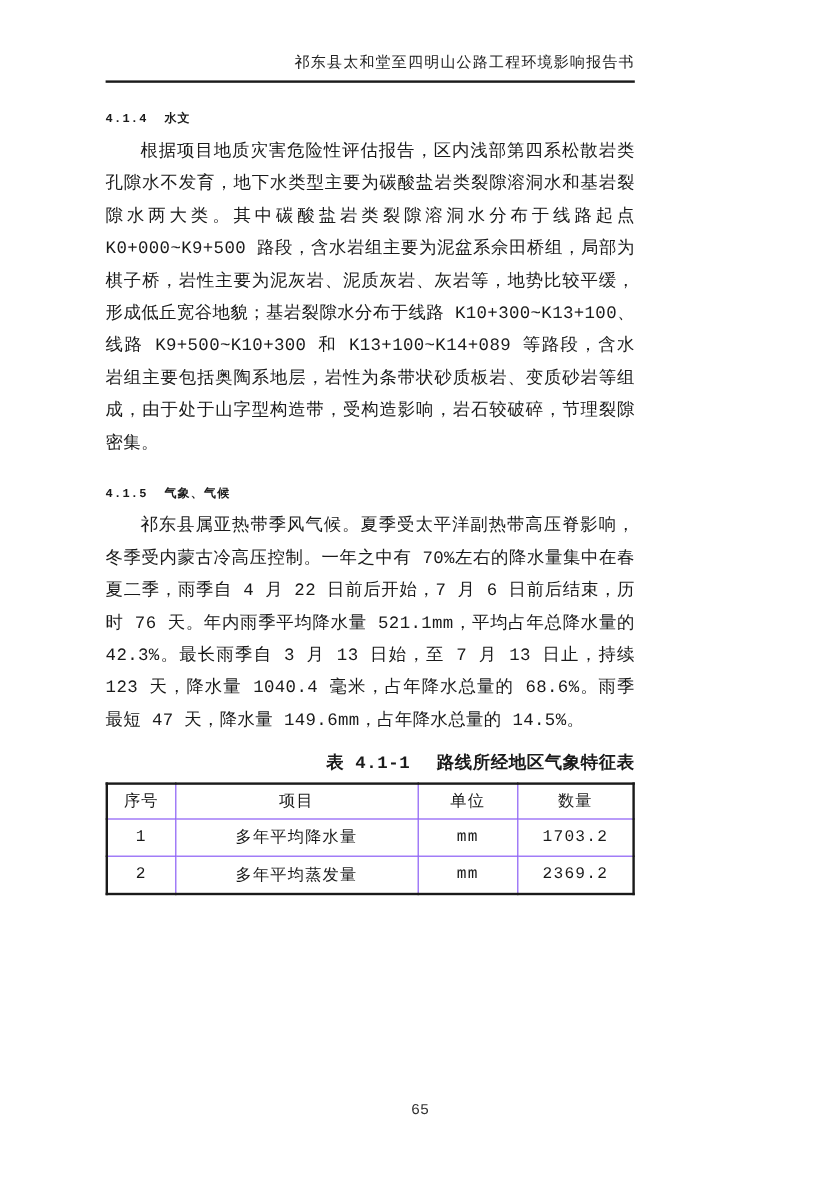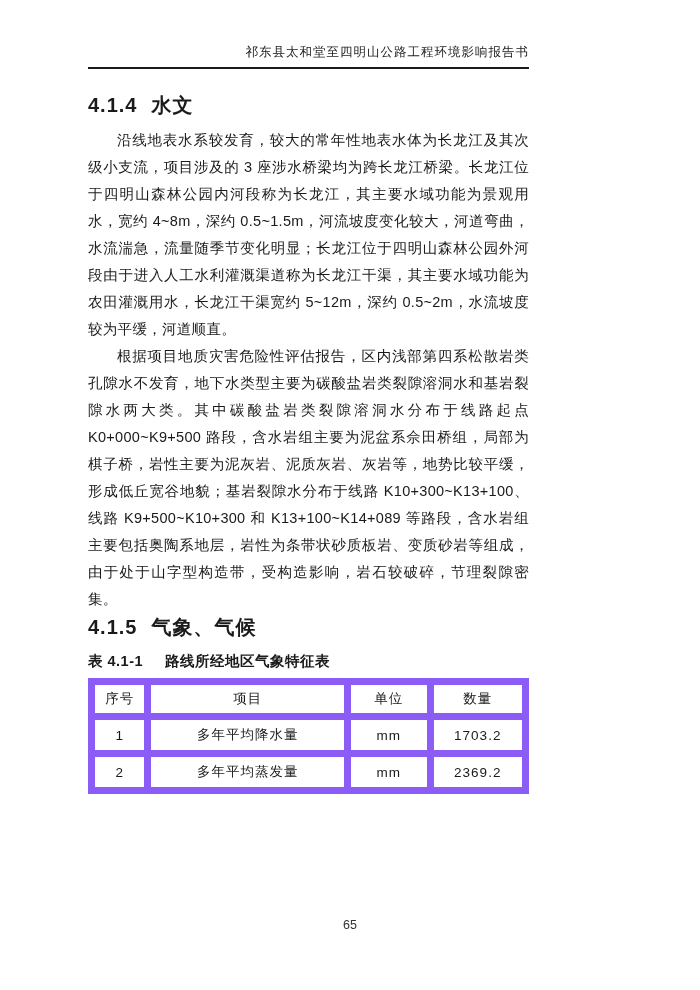--- a/index.html
+++ b/index.html
@@ -1,21 +1,21 @@
 <!DOCTYPE html>
 <html lang="zh"><head>
 <meta charset="utf-8">
 <style>
   html,body{margin:0;padding:0;background:#ffffff;}
   .page{
     position:relative;
     width:604px;height:990px;
     background:#ffffff;
     box-sizing:border-box;
-    font-family:Liberation Sans, sans-serif;
+    font-family:Liberation Mono, monospace;
     color:#1a1a1a;
     overflow:hidden;
     border-radius:30px;
   }
   .content{
     position:absolute;
     left:88px;right:75px;top:0;
   }
   .page-header{
     padding-top:44px;
@@ -26,53 +26,53 @@
     letter-spacing:1px;
     color:#222;
   }
   .header-rule{
     margin-top:6px;
     border:none;
     border-top:2px solid #1a1a1a;
     height:0;
   }
   .section-heading{
-    font-size:20px;
+    font-size:10px;
     font-weight:bold;
     margin:23px 0 8px 0;
     letter-spacing:1px;
   }
   .section-heading .num{margin-right:14px;}
   .para{
     font-size:14.5px;
     line-height:27px;
     text-align:justify;
     text-indent:2em;
     margin:0;
     letter-spacing:0.3px;
   }
   sup.sq{font-size:9px;vertical-align:super;line-height:0;}
-  .heading-climate{margin-top:1px;}
+  .heading-climate{margin-top:20px;}
   .table-caption{
-    text-align:left;
+    text-align:right;
     font-weight:bold;
     font-size:14.5px;
     margin-top:11px;
     margin-bottom:7px;
     letter-spacing:0.5px;
   }
   .table-caption .cap-label{margin-right:22px;}
   table.weather{
     width:100%;
     border-collapse:collapse;
     border:2px solid #1a1a1a;
     font-size:13.5px;
   }
   table.weather th, table.weather td{
-    border:7px solid #8b5cf6;
+    border:1px solid #8b5cf6;
     text-align:center;
     padding:0;
     height:28px;
     font-weight:normal;
     letter-spacing:1px;
     margin-top:36px;
   }
   table.weather td{height:30px;}
   col.c1{width:13%;}
   col.c2{width:46%;}
@@ -96,28 +96,28 @@
     <div class="page-header">
       <div class="running-title">祁东县太和堂至四明山公路工程环境影响报告书</div>
       <hr class="header-rule">
     </div>
 
     <div class="section-heading">
       <span class="num">4.1.4</span><span>水文</span>
     </div>
 
 
-    <p class="para">沿线地表水系较发育，较大的常年性地表水体为长龙江及其次级小支流，项目涉及的 3 座涉水桥梁均为跨长龙江桥梁。长龙江位于四明山森林公园内河段称为长龙江，其主要水域功能为景观用水，宽约 4~8m，深约 0.5~1.5m，河流坡度变化较大，河道弯曲，水流湍急，流量随季节变化明显；长龙江位于四明山森林公园外河段由于进入人工水利灌溉渠道称为长龙江干渠，其主要水域功能为农田灌溉用水，长龙江干渠宽约 5~12m，深约 0.5~2m，水流坡度较为平缓，河道顺直。</p>
 
     <p class="para">根据项目地质灾害危险性评估报告，区内浅部第四系松散岩类孔隙水不发育，地下水类型主要为碳酸盐岩类裂隙溶洞水和基岩裂隙水两大类。其中碳酸盐岩类裂隙溶洞水分布于线路起点 K0+000~K9+500 路段，含水岩组主要为泥盆系佘田桥组，局部为棋子桥，岩性主要为泥灰岩、泥质灰岩、灰岩等，地势比较平缓，形成低丘宽谷地貌；基岩裂隙水分布于线路 K10+300~K13+100、线路 K9+500~K10+300 和 K13+100~K14+089 等路段，含水岩组主要包括奥陶系地层，岩性为条带状砂质板岩、变质砂岩等组成，由于处于山字型构造带，受构造影响，岩石较破碎，节理裂隙密集。</p>
 
     <div class="section-heading heading-climate">
       <span class="num">4.1.5</span><span>气象、气候</span>
     </div>
 
+    <p class="para">祁东县属亚热带季风气候。夏季受太平洋副热带高压脊影响，冬季受内蒙古冷高压控制。一年之中有 70%左右的降水量集中在春夏二季，雨季自 4 月 22 日前后开始，7 月 6 日前后结束，历时 76 天。年内雨季平均降水量 521.1mm，平均占年总降水量的 42.3%。最长雨季自 3 月 13 日始，至 7 月 13 日止，持续 123 天，降水量 1040.4 毫米，占年降水总量的 68.6%。雨季最短 47 天，降水量 149.6mm，占年降水总量的 14.5%。</p>
 
     <div class="table-caption">
       <span class="cap-label">表 4.1-1</span><span>路线所经地区气象特征表</span>
     </div>
 
     <table class="weather">
       <colgroup>
         <col class="c1">
           <col class="c2">
           <col class="c3">

